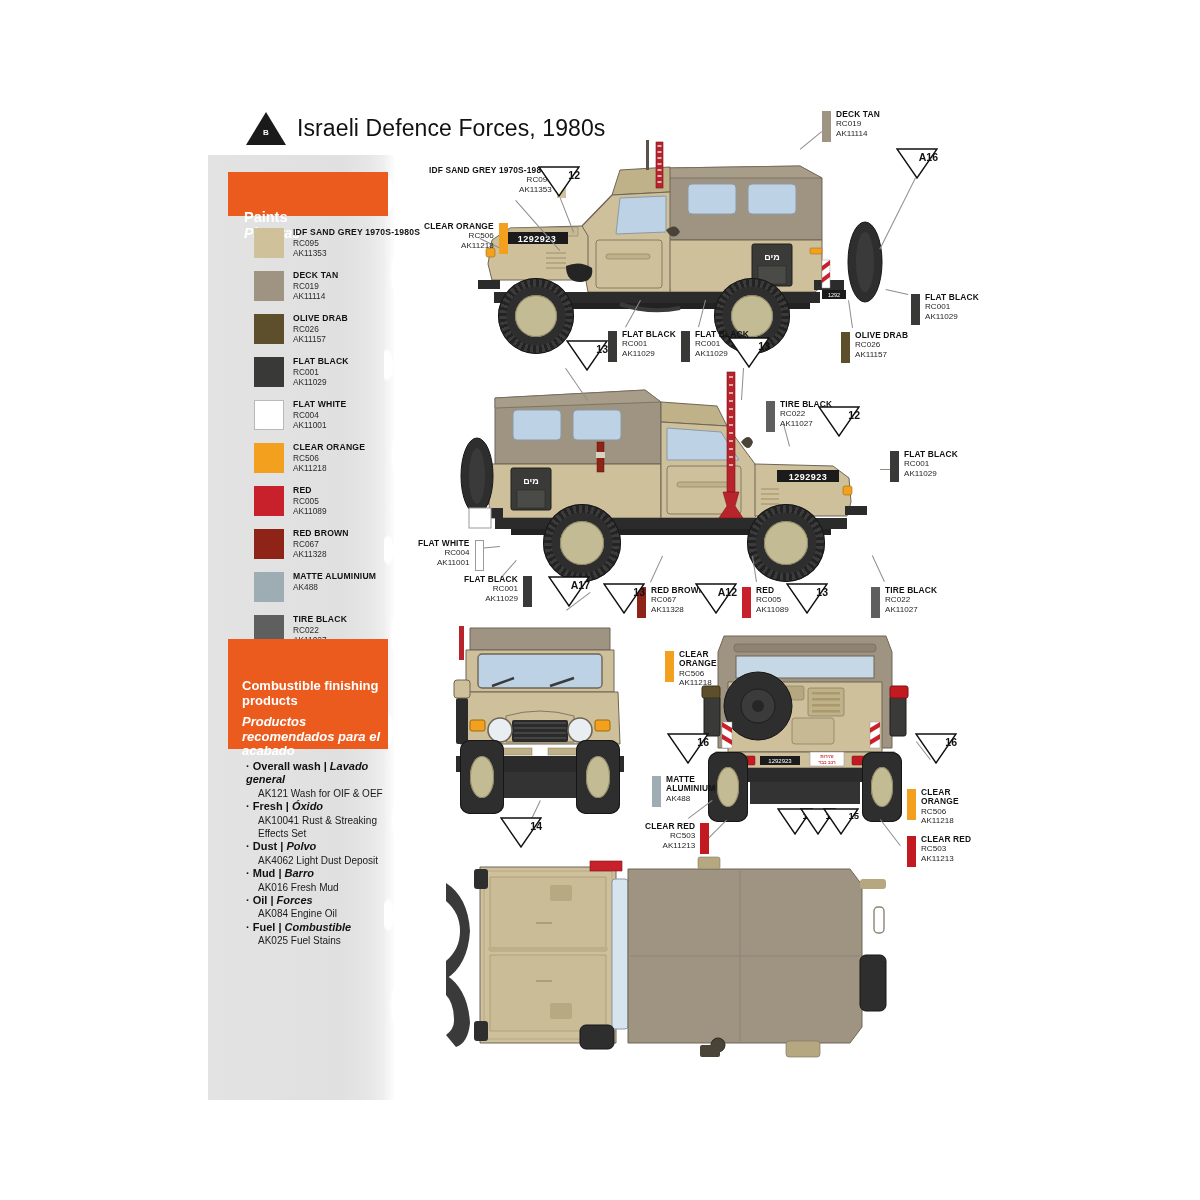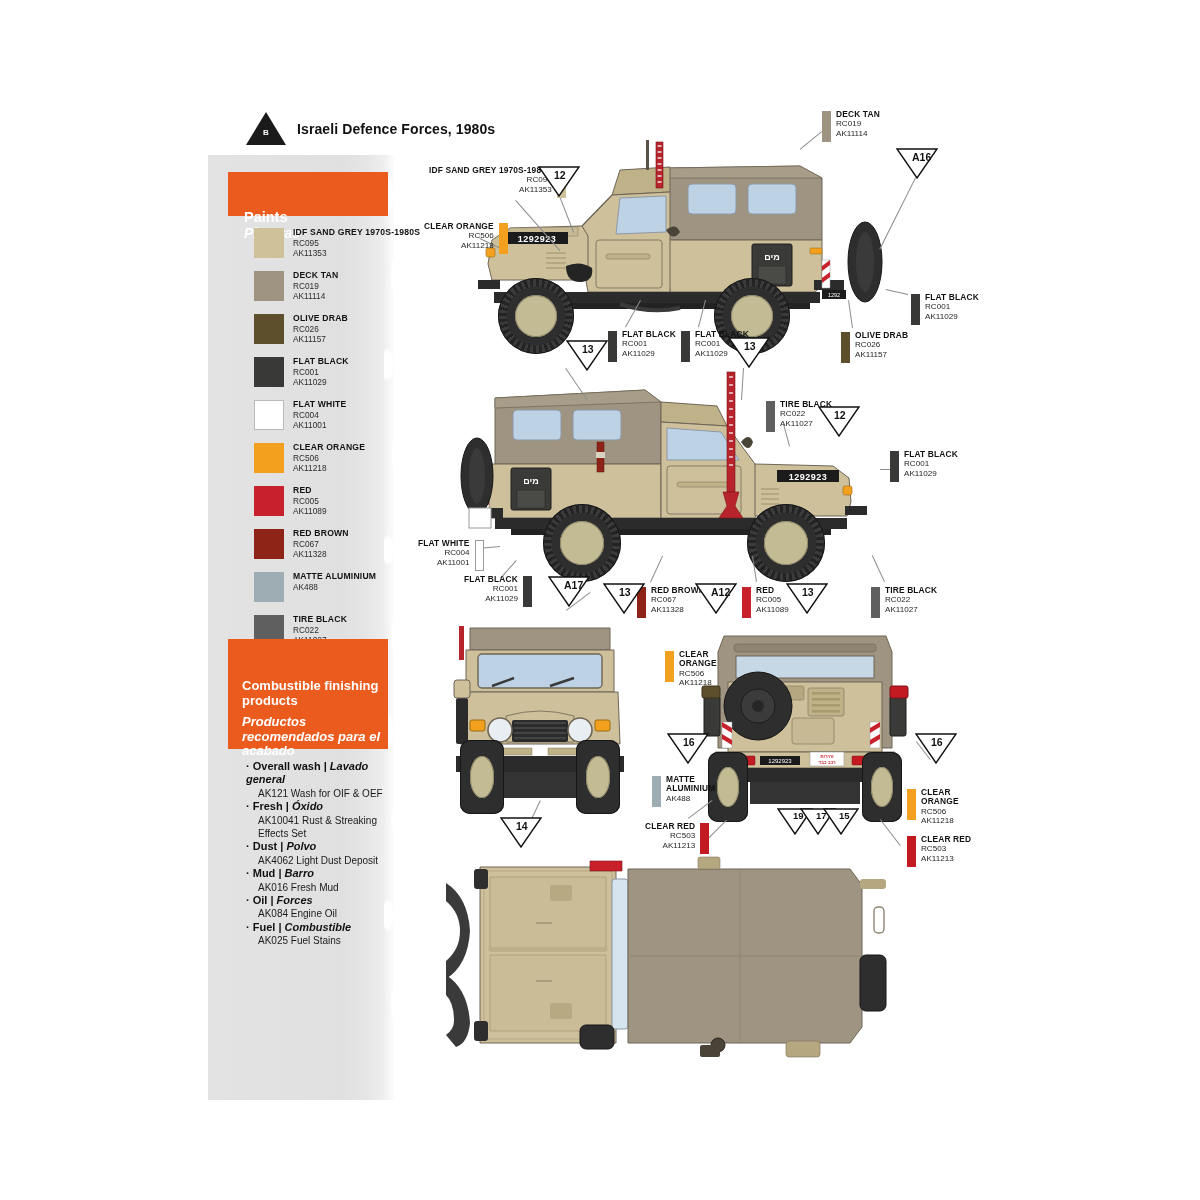--- a/index.html
+++ b/index.html
@@ -37,21 +37,21 @@
   .tri-badge{position:relative;width:40px;height:33px;}
   .tri-badge .tsh{
     position:absolute;left:0;top:0;width:0;height:0;
     border-left:20px solid transparent;border-right:20px solid transparent;
     border-bottom:33px solid #1a1a1a;
   }
   .tri-badge .tlet{
     position:absolute;left:0;top:16px;width:40px;text-align:center;
     color:#fff;font-size:8px;font-weight:bold;letter-spacing:.3px;
   }
-  .hdr-title{font-size:14px;font-weight:bold;color:#111;letter-spacing:.1px;}
+  .hdr-title{font-size:23px;font-weight:normal;color:#111;letter-spacing:.1px;}
 
   
   .obanner{position:absolute;background:#eb5b1e;color:#fff;}
   .obanner .l1{font-weight:bold;margin-top:32px;}
   .obanner .l2{font-style:italic;font-weight:bold;}
 
   #paints-banner{left:228px;top:172px;width:160px;height:44px;padding:6px 0 0 16px;box-sizing:border-box;}
   #paints-banner .l1{font-size:14.5px;line-height:15px;}
   #paints-banner .l2{font-size:14px;line-height:16px;}
 
@@ -86,21 +86,21 @@
   .co-txt .c{font-size:8.1px;color:#262626;line-height:9.6px;white-space:nowrap;}
   .callout.rt .co-txt{text-align:right;}
 
   
   .lead{position:absolute;background:#8d8d8d;height:1px;transform-origin:0 0;}
 
   
   .dtri{position:absolute;width:42px;height:31px;}
   .dtri svg{display:block;}
   .dtri .num{
-    position:absolute;left:16px;top:3px;width:42px;text-align:left;
+    position:absolute;left:0;top:3px;width:42px;text-align:right;
     font-size:10.5px;font-weight:bold;color:#111;
   }
   .dtri.sm{width:36px;height:27px;}
   .dtri.sm .num{width:36px;font-size:9.5px;top:2px;}
 
   
   .veh{position:absolute;}
 
   .tire{position:absolute;border-radius:50%;background:#2e2e2e;box-shadow:inset 0 0 0 1px #161616;}
   .tire:after{

